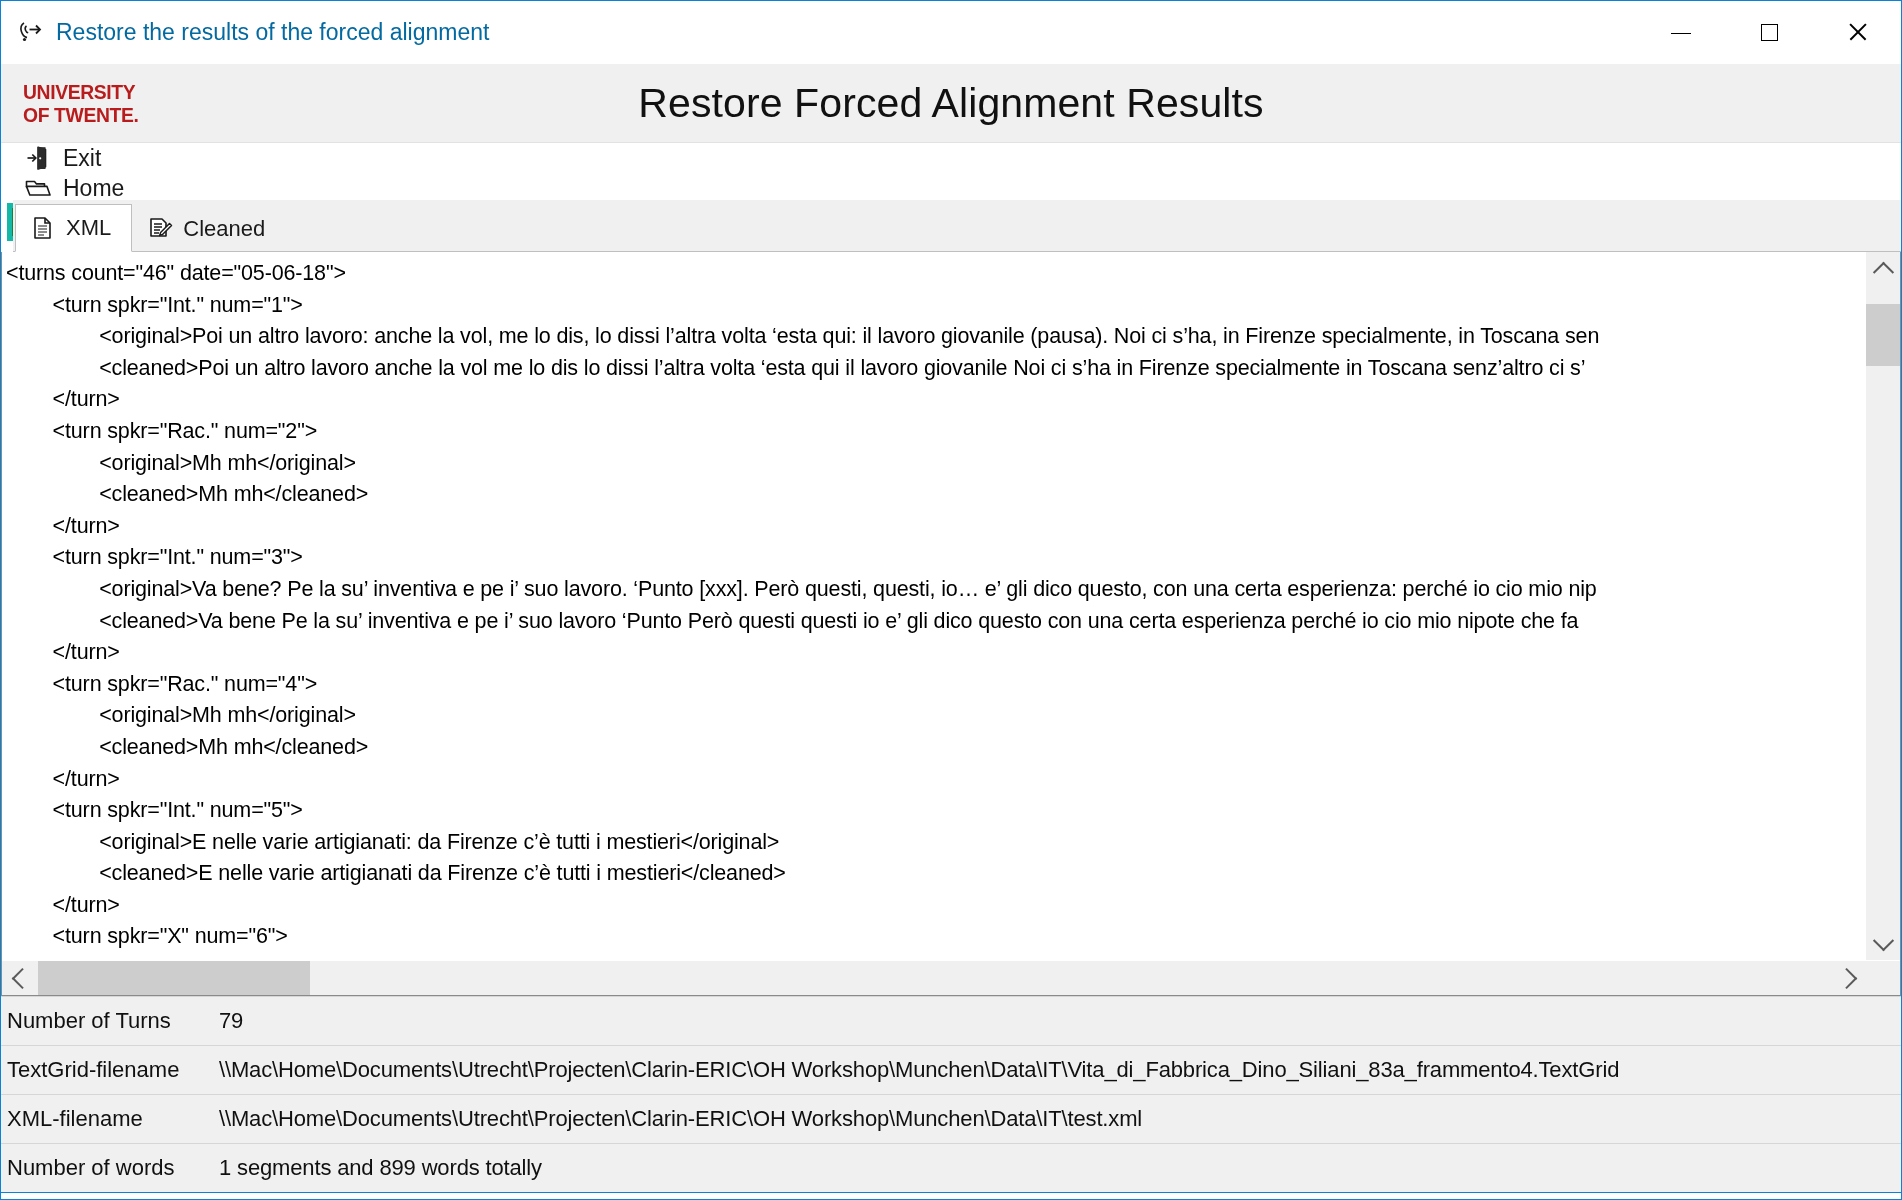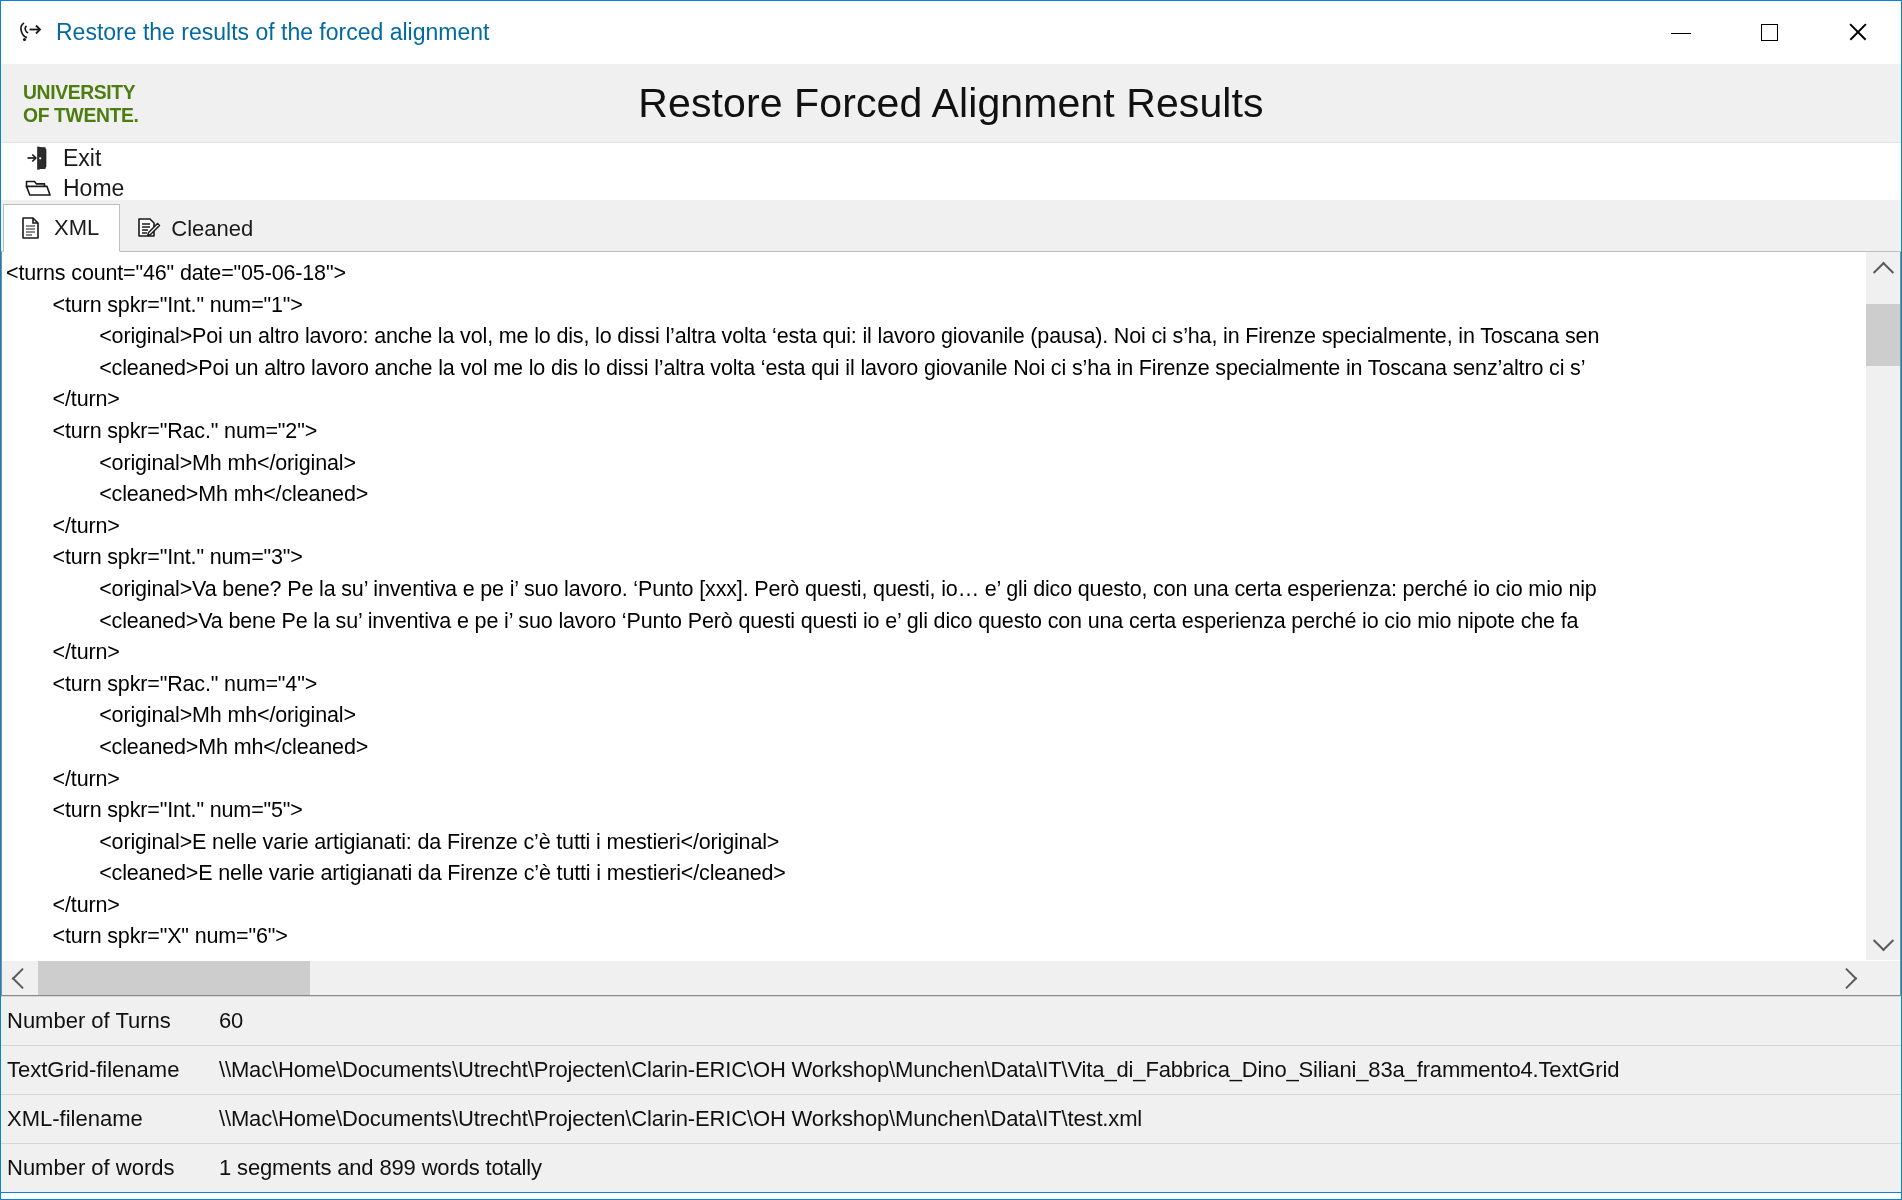--- a/index.html
+++ b/index.html
@@ -98,21 +98,21 @@
   .logo {
     position: absolute;
     left: 22px;
     top: 50%;
     transform: translateY(-50%);
     font-family: "Liberation Sans", sans-serif;
     font-weight: bold;
     font-size: 21px;
     line-height: 23px;
     letter-spacing: -0.4px;
-    color: #4d7c0f;
+    color: #b91c1c;
     font-stretch: condensed;
     transform-origin: left center;
   }
   .logo .l1, .logo .l2 { display: block; transform: scaleX(0.92); transform-origin: left center;}
   .banner-title {
     width: 100%;
     text-align: center;
     font-size: 41px;
     color: #111111;
     font-weight: 400;
@@ -153,20 +153,21 @@
 
   
   .tabstrip {
     height: 52px;
     min-height: 52px;
     background: #f0f0f0;
     display: flex;
     align-items: flex-end;
     padding-left: 2px;
     position: relative;
+    margin-left: 12px;
   }
   .tabstrip::after {
     content: "";
     position: absolute;
     left: 0; right: 0; bottom: 0;
     height: 1px;
     background: #bfbfbf;
   }
   .tab {
     display: flex;
@@ -466,21 +467,21 @@
       <div class="sb-arrow-h">
           <span class="chev right"></span>
         </div>
       <div class="corner-box"></div>
     </div>
   </div>
 
   <div class="info" id="info-table">
       <div class="info-row">
         <div class="info-key">Number of Turns</div>
-        <div class="info-val">60</div>
+        <div class="info-val">79</div>
       </div>
       <div class="info-row">
         <div class="info-key">TextGrid-filename</div>
         <div class="info-val">\\Mac\Home\Documents\Utrecht\Projecten\Clarin-ERIC\OH Workshop\Munchen\Data\IT\Vita_di_Fabbrica_Dino_Siliani_83a_frammento4.TextGrid</div>
       </div>
       <div class="info-row">
         <div class="info-key">XML-filename</div>
         <div class="info-val">\\Mac\Home\Documents\Utrecht\Projecten\Clarin-ERIC\OH Workshop\Munchen\Data\IT\test.xml</div>
       </div>
       <div class="info-row">

